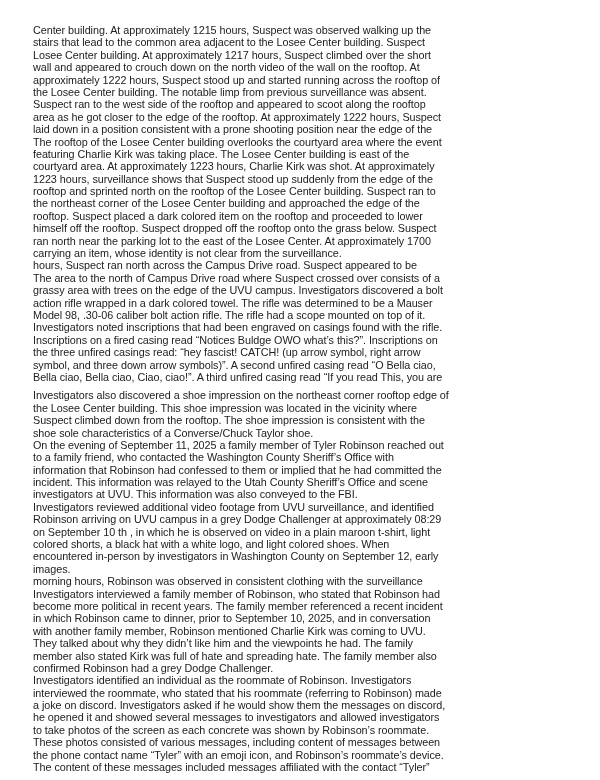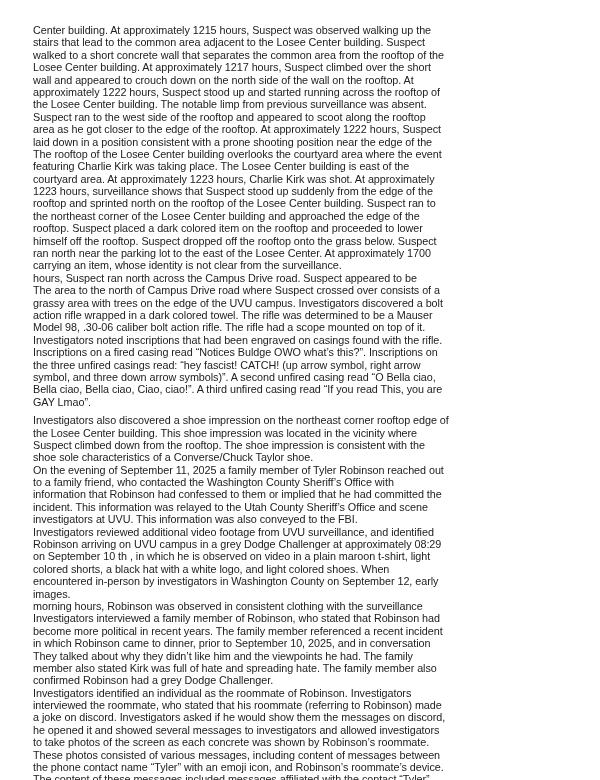--- a/index.html
+++ b/index.html
@@ -36,23 +36,22 @@
   }
 </style>
 </head>
 <body>
 
 <div class="page">
   <div class="text-flow">
       <div class="para-block">
         <div class="text-line">Center building. At approximately 1215 hours, Suspect was observed walking up the</div>
         <div class="text-line">stairs that lead to the common area adjacent to the Losee Center building. Suspect</div>
-        <div class="text-line">walked to a short concrete wall that separates the common area from the rooftop of the</div>
         <div class="text-line">Losee Center building. At approximately 1217 hours, Suspect climbed over the short</div>
-        <div class="text-line">wall and appeared to crouch down on the north side of the wall on the rooftop. At</div>
+        <div class="text-line">wall and appeared to crouch down on the north video of the wall on the rooftop. At</div>
         <div class="text-line">approximately 1222 hours, Suspect stood up and started running across the rooftop of</div>
         <div class="text-line">the Losee Center building. The notable limp from previous surveillance was absent.</div>
         <div class="text-line">Suspect ran to the west side of the rooftop and appeared to scoot along the rooftop</div>
         <div class="text-line">area as he got closer to the edge of the rooftop. At approximately 1222 hours, Suspect</div>
         <div class="text-line">laid down in a position consistent with a prone shooting position near the edge of the</div>
         <div class="text-line">The rooftop of the Losee Center building overlooks the courtyard area where the event</div>
         <div class="text-line">featuring Charlie Kirk was taking place. The Losee Center building is east of the</div>
         <div class="text-line">courtyard area. At approximately 1223 hours, Charlie Kirk was shot. At approximately</div>
         <div class="text-line">1223 hours, surveillance shows that Suspect stood up suddenly from the edge of the</div>
         <div class="text-line">rooftop and sprinted north on the rooftop of the Losee Center building. Suspect ran to</div>
@@ -64,21 +63,20 @@
         <div class="text-line">hours, Suspect ran north across the Campus Drive road. Suspect appeared to be</div>
         <div class="text-line">The area to the north of Campus Drive road where Suspect crossed over consists of a</div>
         <div class="text-line">grassy area with trees on the edge of the UVU campus. Investigators discovered a bolt</div>
         <div class="text-line">action rifle wrapped in a dark colored towel. The rifle was determined to be a Mauser</div>
         <div class="text-line">Model 98, .30-06 caliber bolt action rifle. The rifle had a scope mounted on top of it.</div>
         <div class="text-line">Investigators noted inscriptions that had been engraved on casings found with the rifle.</div>
         <div class="text-line">Inscriptions on a fired casing read “Notices Buldge OWO what’s this?”. Inscriptions on</div>
         <div class="text-line">the three unfired casings read: “hey fascist! CATCH! (up arrow symbol, right arrow</div>
         <div class="text-line">symbol, and three down arrow symbols)”. A second unfired casing read “O Bella ciao,</div>
         <div class="text-line">Bella ciao, Bella ciao, Ciao, ciao!”. A third unfired casing read “If you read This, you are</div>
-        <div class="text-line">GAY Lmao”.</div>
       </div>
       <div class="para-block">
         <div class="text-line">Investigators also discovered a shoe impression on the northeast corner rooftop edge of</div>
         <div class="text-line">the Losee Center building. This shoe impression was located in the vicinity where</div>
         <div class="text-line">Suspect climbed down from the rooftop. The shoe impression is consistent with the</div>
         <div class="text-line">shoe sole characteristics of a Converse/Chuck Taylor shoe.</div>
         <div class="text-line">On the evening of September 11, 2025 a family member of Tyler Robinson reached out</div>
         <div class="text-line">to a family friend, who contacted the Washington County Sheriff’s Office with</div>
         <div class="text-line">information that Robinson had confessed to them or implied that he had committed the</div>
         <div class="text-line">incident. This information was relayed to the Utah County Sheriff’s Office and scene</div>
@@ -86,20 +84,21 @@
         <div class="text-line">Investigators reviewed additional video footage from UVU surveillance, and identified</div>
         <div class="text-line">Robinson arriving on UVU campus in a grey Dodge Challenger at approximately 08:29</div>
         <div class="text-line">on September 10 th , in which he is observed on video in a plain maroon t-shirt, light</div>
         <div class="text-line">colored shorts, a black hat with a white logo, and light colored shoes. When</div>
         <div class="text-line">encountered in-person by investigators in Washington County on September 12, early</div>
         <div class="text-line">images.</div>
         <div class="text-line">morning hours, Robinson was observed in consistent clothing with the surveillance</div>
         <div class="text-line">Investigators interviewed a family member of Robinson, who stated that Robinson had</div>
         <div class="text-line">become more political in recent years. The family member referenced a recent incident</div>
         <div class="text-line">in which Robinson came to dinner, prior to September 10, 2025, and in conversation</div>
+        <div class="text-line">with another family member, Robinson mentioned Charlie Kirk was coming to UVU.</div>
         <div class="text-line">They talked about why they didn’t like him and the viewpoints he had. The family</div>
         <div class="text-line">member also stated Kirk was full of hate and spreading hate. The family member also</div>
         <div class="text-line">confirmed Robinson had a grey Dodge Challenger.</div>
         <div class="text-line">Investigators identified an individual as the roommate of Robinson. Investigators</div>
         <div class="text-line">interviewed the roommate, who stated that his roommate (referring to Robinson) made</div>
         <div class="text-line">a joke on discord. Investigators asked if he would show them the messages on discord,</div>
         <div class="text-line">he opened it and showed several messages to investigators and allowed investigators</div>
         <div class="text-line">to take photos of the screen as each concrete was shown by Robinson’s roommate.</div>
         <div class="text-line">These photos consisted of various messages, including content of messages between</div>
         <div class="text-line">the phone contact name “Tyler” with an emoji icon, and Robinson’s roommate’s device.</div>

